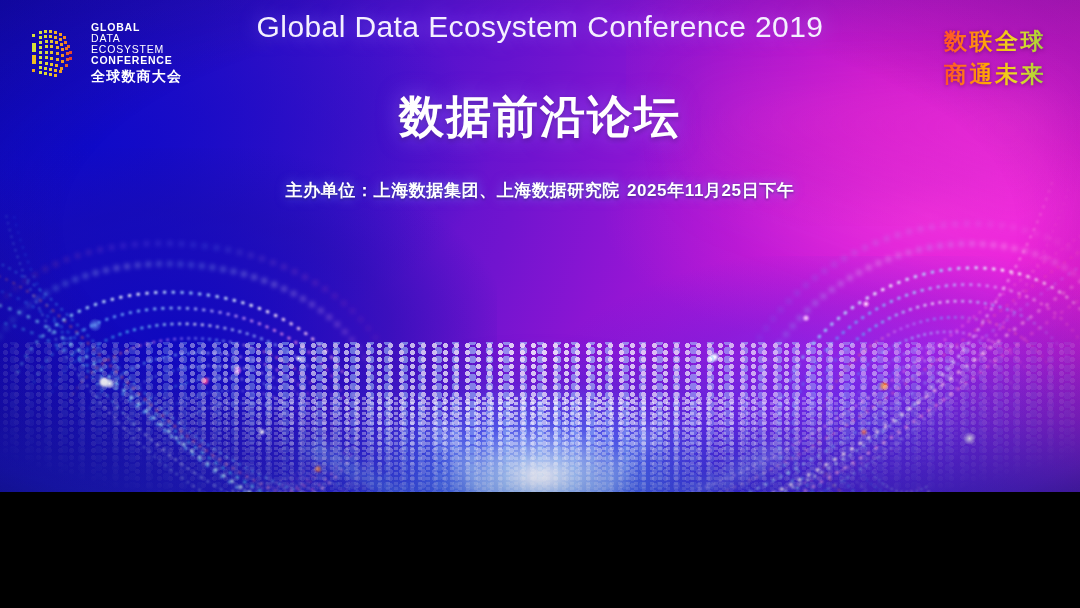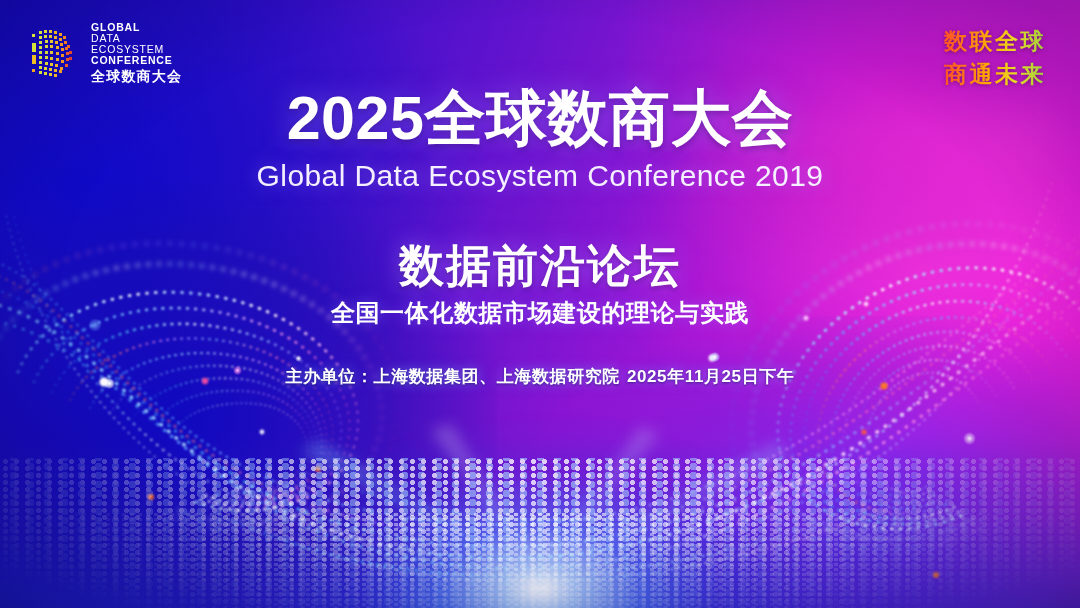--- a/index.html
+++ b/index.html
@@ -4,21 +4,21 @@
 <style>
   * { margin:0; padding:0; box-sizing:border-box; }
   html,body { width:1080px; height:608px; overflow:hidden; background:#000; }
 
   body {
     font-family:"Liberation Sans","DejaVu Sans",sans-serif;
   }
 
   #banner {
     position:relative;
-    width:1080px; height:608px;
+    width:1080px; height:492px;
     overflow:hidden;
     background:
       radial-gradient(ellipse 55% 48% at 50% 104%, rgba(255,255,255,0.95) 0%, rgba(150,220,255,0.55) 10%, rgba(40,110,255,0.28) 28%, rgba(0,0,0,0) 55%),
       radial-gradient(ellipse 42% 40% at 86% 44%, rgba(255,60,220,0.60) 0%, rgba(255,40,200,0.18) 45%, rgba(0,0,0,0) 72%),
       radial-gradient(ellipse 48% 55% at 8% 30%, rgba(12,10,200,0.85) 0%, rgba(20,15,190,0.35) 50%, rgba(0,0,0,0) 78%),
       linear-gradient(108deg, #1307c8 0%, #2a0cc9 17%, #4a11cc 32%, #7114cf 47%, #a016d6 62%, #c819dd 76%, #e01ce0 88%, #e81fd6 100%);
   }
 
   
   .wash { position:absolute; pointer-events:none; }
@@ -402,23 +402,21 @@
       <span class="ln cn">全球数商大会</span>
     </div>
   </div>
 
   <div id="slogan">
     <span class="sl">数联全球</span>
     <span class="sl">商通未来</span>
   </div>
 
   <div id="content">
-    <h1 id="title-cn">2025全球数商大会</h1>
     <div id="title-en">Global Data Ecosystem Conference 2019</div>
     <h2 id="forum-cn">数据前沿论坛</h2>
-    <div id="forum-sub">全国一体化数据市场建设的理论与实践</div>
     <div id="org-block">
       <div id="org-line">主办单位：上海数据集团、上海数据研究院</div>
       <div id="date-line">2025年11月25日下午</div>
     </div>
   </div>
 
 </div>
 
 </body></html>

